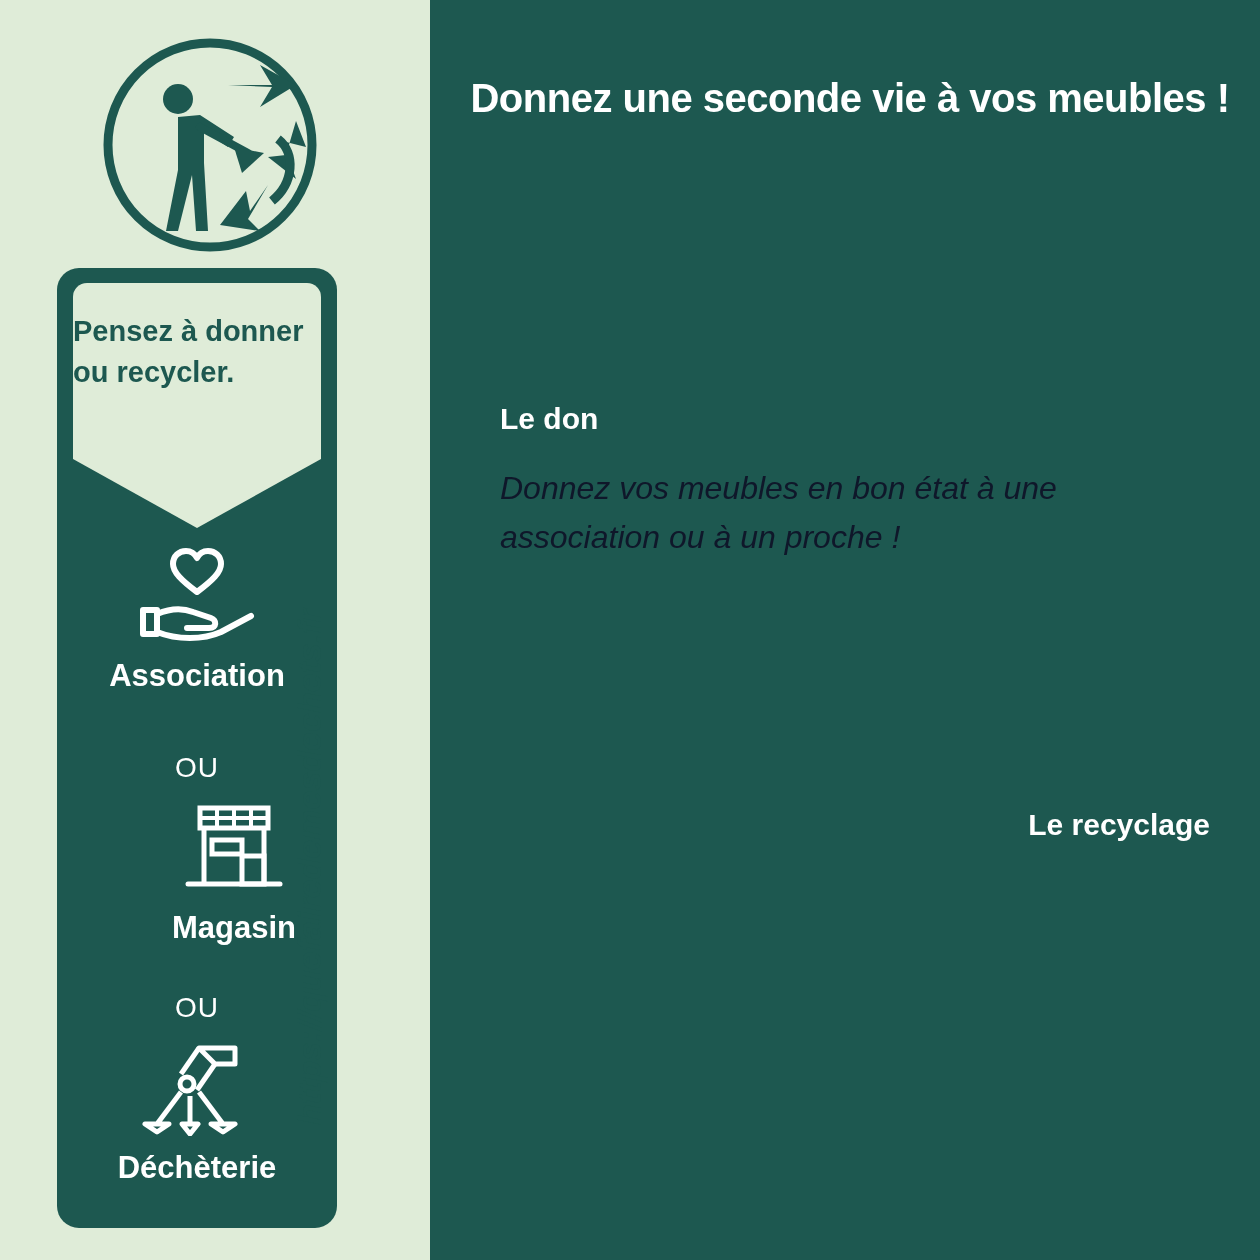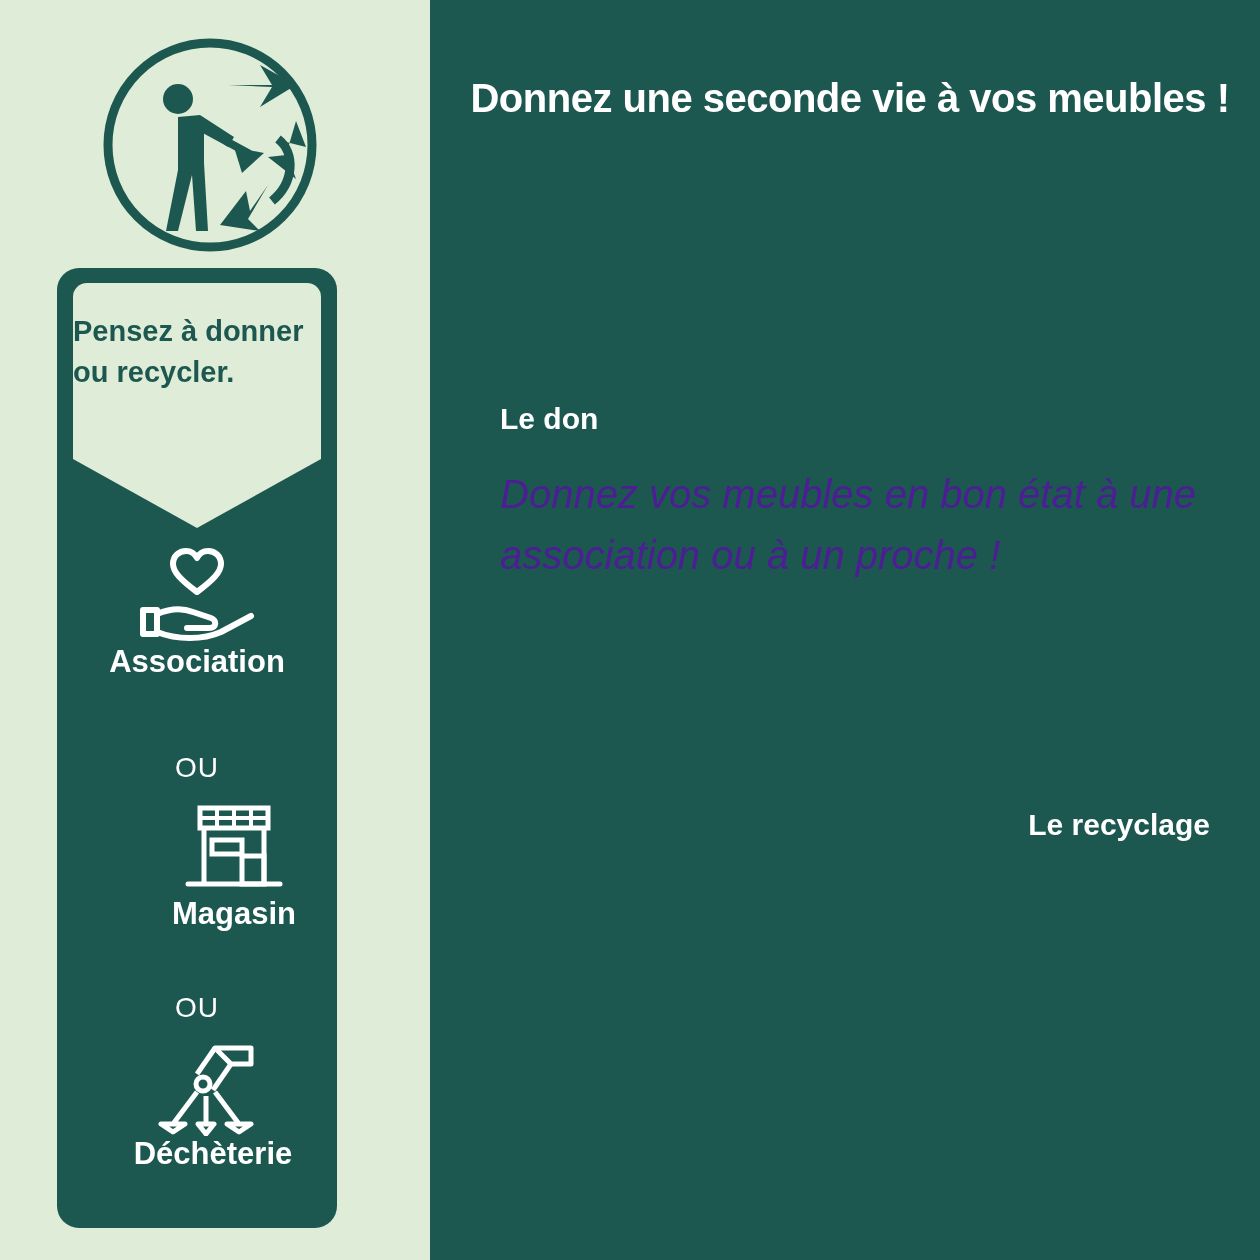--- a/index.html
+++ b/index.html
@@ -46,22 +46,22 @@
     width: 710px;
   }
   .section-title {
     color: #ffffff;
     font-size: 30px;
     font-weight: bold;
     margin: 0 0 28px 0;
     letter-spacing: 0px;
   }
   .section-body {
-    color: #4c1d95;
-    font-size: 40px;
+    color: #0f172a;
+    font-size: 32px;
     font-style: italic;
     line-height: 1.52;
     margin: 0;
     font-weight: 400;
   }
   #section-don { top: 402px; }
   #section-recyclage { top: 808px; text-align: right; }
 
   
   .logo-wrap {
@@ -112,37 +112,38 @@
     text-align: center;
     color: #ffffff;
   }
   .choice .icon {
     display: block;
     margin: 0 auto;
     height: 96px;
   }
   .choice-label {
     display: block;
+    margin-top: 14px;
     font-size: 31px;
     font-weight: bold;
   }
   .ou {
     position: absolute;
     left: 57px;
     width: 280px;
     text-align: center;
     color: #ffffff;
     font-size: 28px;
     letter-spacing: 1px;
   }
   #choice-association { top: 548px; }
   #ou-1 { top: 752px; }
   #choice-magasin { top: 800px; padding-left: 37px; }
   #ou-2 { top: 992px; }
-  #choice-decheterie { top: 1040px; padding-left: 16px; }
+  #choice-decheterie { top: 1040px; }
 
   
   .url {
     position: absolute;
     left: 290px;
     top: 505px;
     width: 620px;
     color: #1d5850;
     font-size: 34px;
     font-style: italic;

